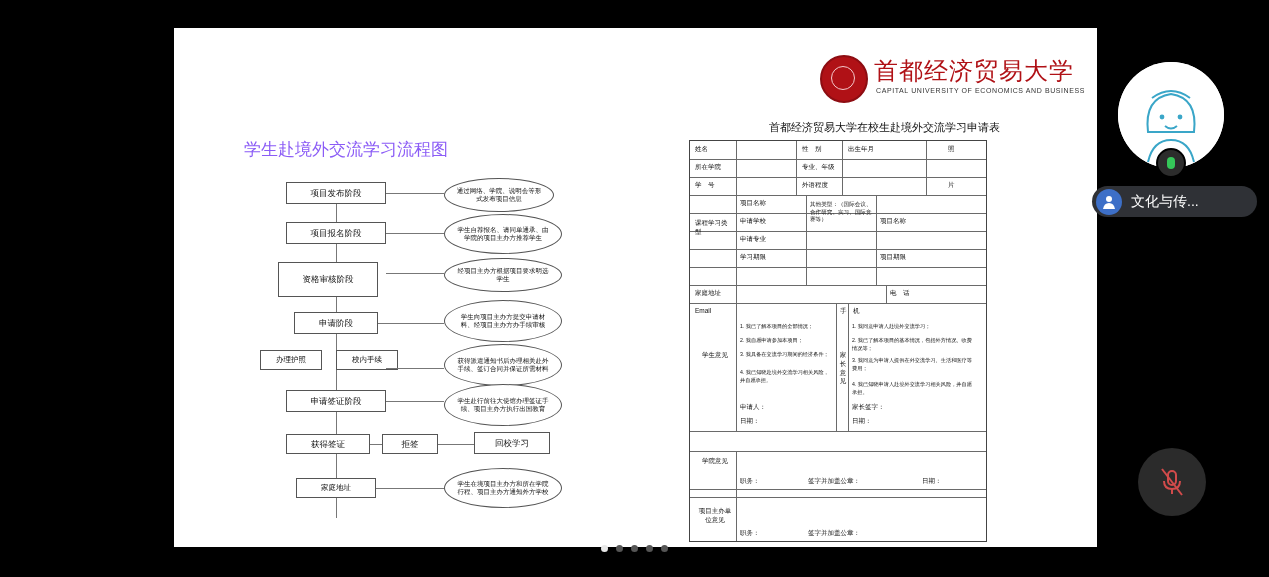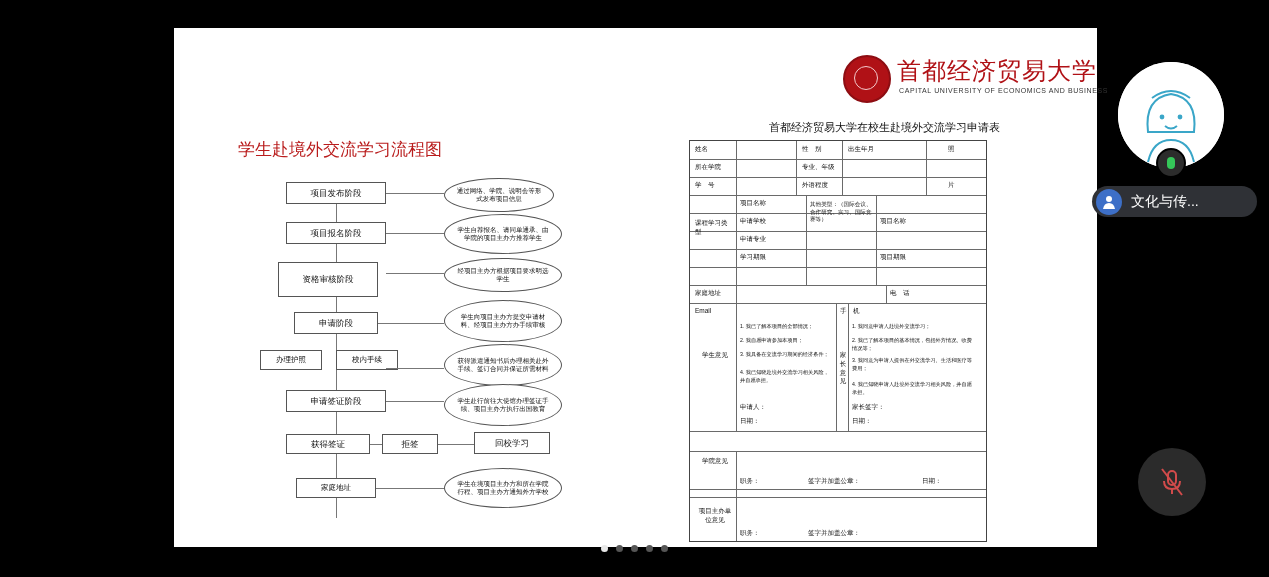--- a/index.html
+++ b/index.html
@@ -6,31 +6,31 @@
   body{width:1269px;height:577px;overflow:hidden;font-family:"Liberation Sans",sans-serif;}
   .app{position:relative;width:1269px;height:577px;background:#000;}
 
   
   .slide{position:absolute;left:174px;top:28px;width:923px;height:519px;background:#fff;}
   .slide-inner{position:relative;width:100%;height:100%;}
 
   
   .title-bar{position:absolute;left:70px;top:52px;width:365px;height:48px;background:#c00000;}
   .title-bar span{display:block;color:#fff;font-family:"DejaVu Serif",serif;font-size:28px;line-height:48px;text-align:center;letter-spacing:2px;}
-  .subtitle{position:absolute;left:64px;top:110px;font-family:"DejaVu Serif",serif;font-size:17px;color:#b91c1c;}
+  .subtitle{position:absolute;left:70px;top:110px;font-family:"DejaVu Serif",serif;font-size:17px;color:#8b5cf6;}
 
   .flow{position:absolute;left:100px;top:150px;width:330px;height:350px;}
   .node{position:absolute;background:#fff;border:1px solid #555;font-size:8.5px;color:#111;display:flex;align-items:center;justify-content:center;text-align:center;line-height:1.25;box-sizing:border-box;}
   .ell{position:absolute;background:#fff;border:1px solid #555;border-radius:50%;font-size:6.5px;color:#111;display:flex;align-items:center;justify-content:center;text-align:center;line-height:1.3;padding:4px 10px;box-sizing:border-box;}
   .ln{position:absolute;background:#777;}
   .vln{width:1px;}
   .hln{height:1px;}
 
   
-  .logo{position:absolute;left:669px;top:27px;width:250px;height:48px;text-align:center;}
+  .logo{position:absolute;left:646px;top:27px;width:250px;height:48px;text-align:center;}
   .logo-seal{position:absolute;left:0;top:0;width:44px;height:44px;border-radius:50%;background:#b01116;border:2px solid #8d0d12;}
   .logo-seal::after{content:"";position:absolute;left:9px;top:9px;width:22px;height:22px;border-radius:50%;border:1px solid #f4c9cb;}
   .logo-cn{position:absolute;left:54px;top:0px;font-family:"DejaVu Serif",serif;font-size:24px;color:#b01116;letter-spacing:1px;white-space:nowrap;}
   .logo-en{position:absolute;left:56px;top:32px;font-size:7px;color:#333;letter-spacing:.6px;white-space:nowrap;}
 
   .form-title{position:absolute;left:518px;top:92px;width:385px;text-align:center;font-family:"DejaVu Serif",serif;font-size:11px;color:#111;}
   .form{position:absolute;left:515px;top:112px;width:296px;height:400px;border:1px solid #444;background:#fff;}
   .frow{position:absolute;border-top:1px solid #6a6a6a;left:0;right:0;height:0;}
   .fcol{position:absolute;border-left:1px solid #6a6a6a;top:0;bottom:0;width:0;}
   .ftx{position:absolute;font-size:6.5px;color:#111;line-height:1.35;}

